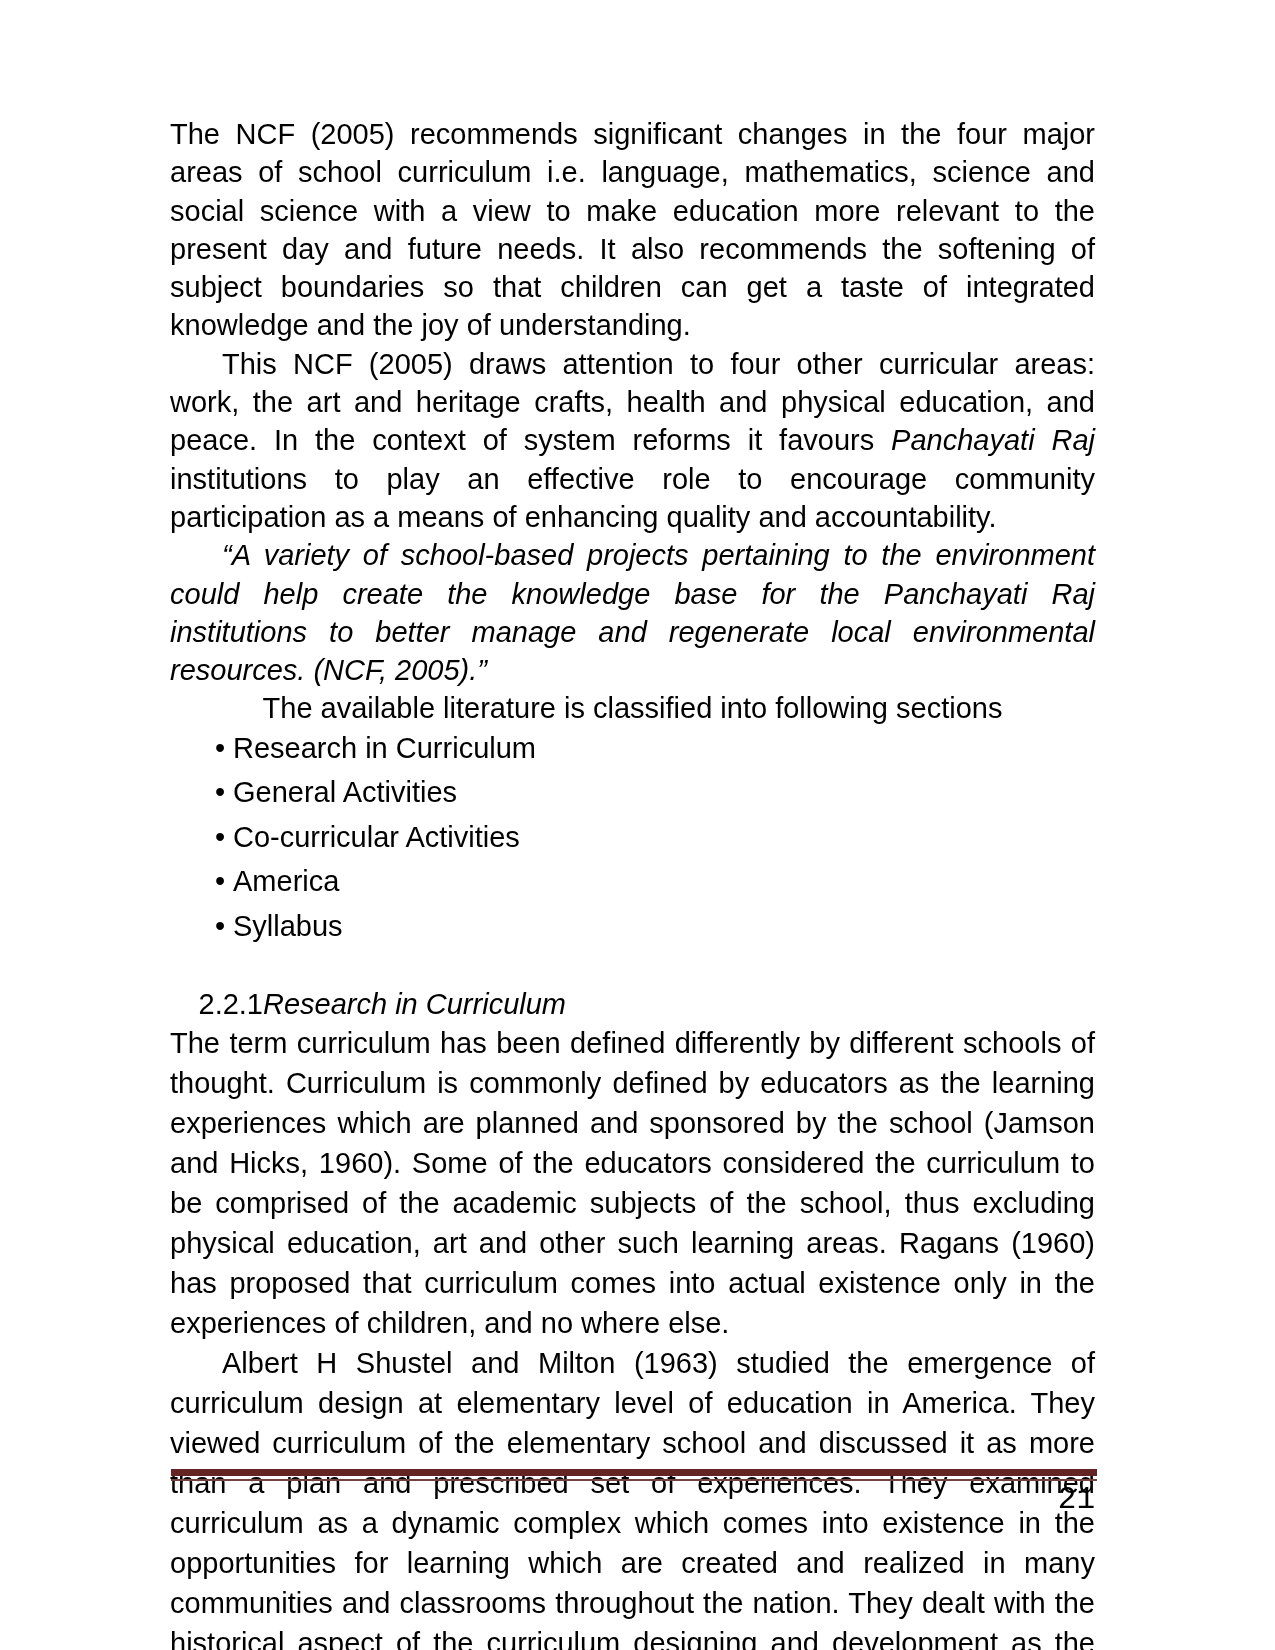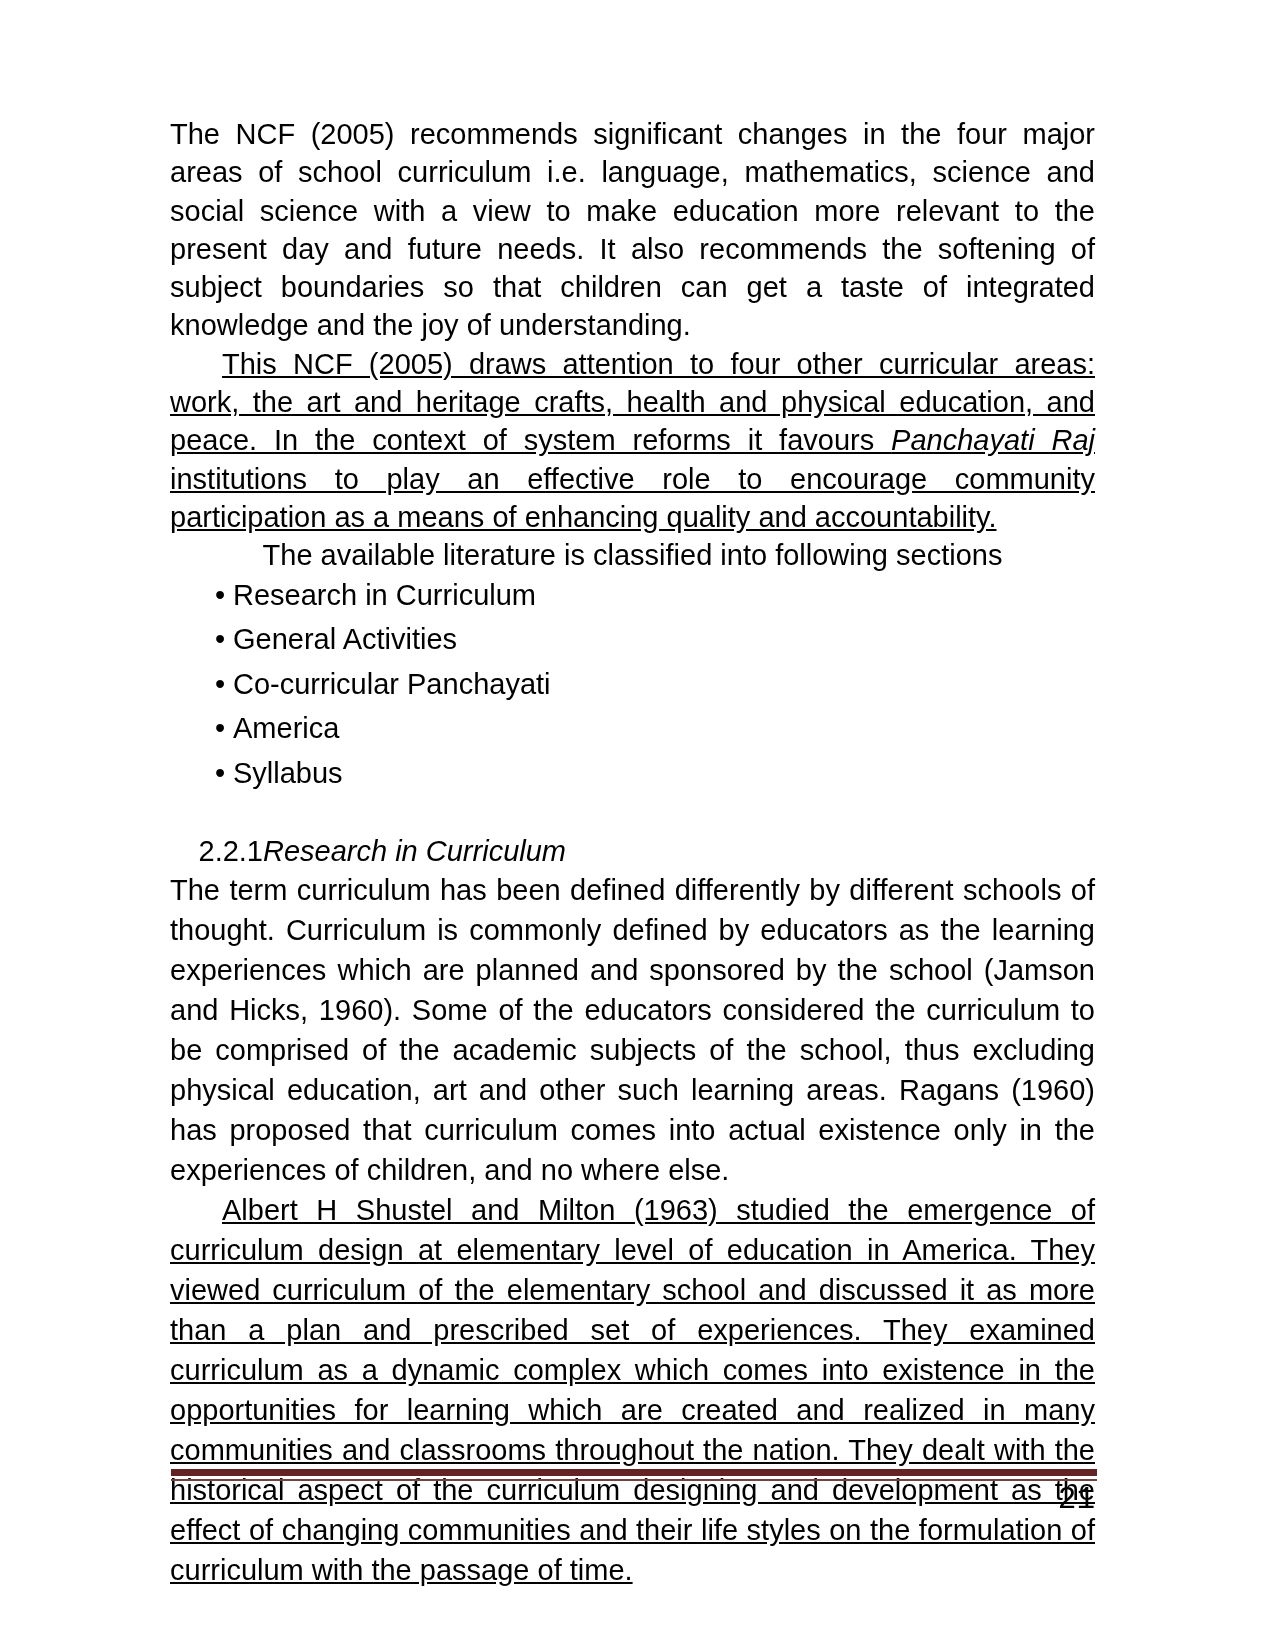--- a/index.html
+++ b/index.html
@@ -23,21 +23,21 @@
   .content {
     position: absolute;
     left: 170px;
     top: 115px;
     width: 925px;
     font-size: 29px;
     line-height: 38.3px;
     text-align: justify;
   }
   .content p { margin: 0; }
-  .indent { text-indent: 52px; text-decoration: underline; }
+  .indent { text-indent: 52px; }
   .italic { font-style: italic; }
   .tight { line-height: 40px; }
   .last-justify {
     line-height: 38px;
     text-align-last: justify;
   }
   .intro-line { text-align: center; }
   ul.sections {
     list-style: none;
     margin: 0;
@@ -94,27 +94,28 @@
 </head>
 <body>
 
 <div class="page">
   <div class="content">
 
     <p>The NCF (2005) recommends significant changes in the four major areas of school curriculum i.e. language, mathematics, science and social science with a view to make education more relevant to the present day and future needs. It also recommends the softening of subject boundaries so that children can get a taste of integrated knowledge and the joy of understanding.</p>
 
     <p class="indent"><span>This NCF (2005) draws attention to four other curricular areas: work, the art and heritage crafts, health and physical education, and peace. In the context of system reforms it favours </span><span class="italic">Panchayati Raj</span><span> institutions to play an effective role to encourage community participation as a means of enhancing quality and accountability.</span></p>
 
+    <p class="indent italic">“A variety of school-based projects pertaining to the environment could help create the knowledge base for the Panchayati Raj institutions to better manage and regenerate local environmental resources. (NCF, 2005).”</p>
 
     <p class="intro-line">The available literature is classified into following sections</p>
 
     <ul class="sections">
       <li><span class="bullet">•</span><span>Research in Curriculum</span></li>
       <li><span class="bullet">•</span><span>General Activities</span></li>
-      <li><span class="bullet">•</span><span>Co-curricular Panchayati</span></li>
+      <li><span class="bullet">•</span><span>Co-curricular Activities</span></li>
       <li><span class="bullet">•</span><span>America</span></li>
       <li><span class="bullet">•</span><span>Syllabus</span></li>
     </ul>
 
     <p class="heading"><span class="hnum">2.2.1</span><span class="htitle">Research in Curriculum</span></p>
 
     <p class="tight">The term curriculum has been defined differently by different schools of thought.  Curriculum is commonly defined by educators as the learning experiences which are planned and sponsored by the school (Jamson and Hicks, 1960). Some of the educators considered the curriculum to be comprised of the academic subjects of the school, thus excluding physical education, art and other such learning areas. Ragans (1960) has proposed that curriculum comes into actual existence only in the experiences of children, and no where else.</p>
 
     <p class="tight indent">Albert H Shustel and Milton (1963) studied the emergence of curriculum design at elementary level of education in America. They viewed curriculum of the elementary school and discussed it as more than a plan and prescribed set of experiences. They examined curriculum as a dynamic complex which comes into existence in the opportunities for learning which are created and realized in many communities and classrooms throughout the nation. They dealt with the historical aspect of the curriculum designing and development as the effect of changing communities and their life styles on the formulation of curriculum with the passage of time.</p>
 

